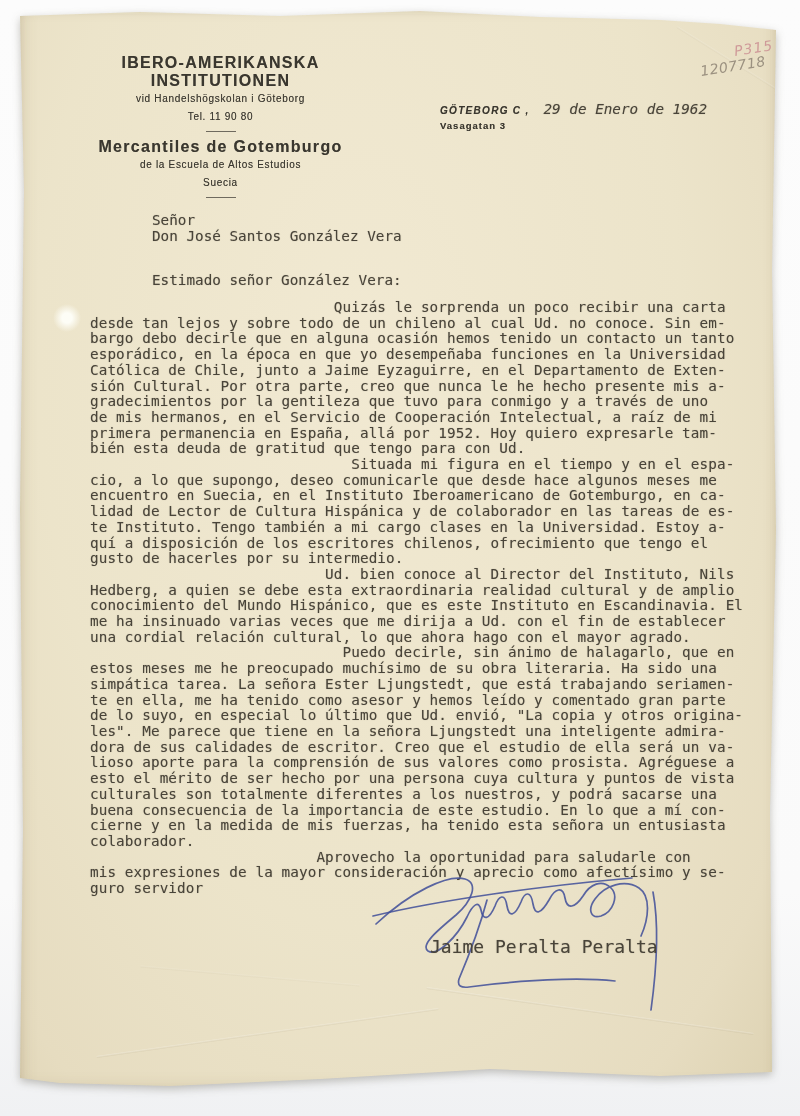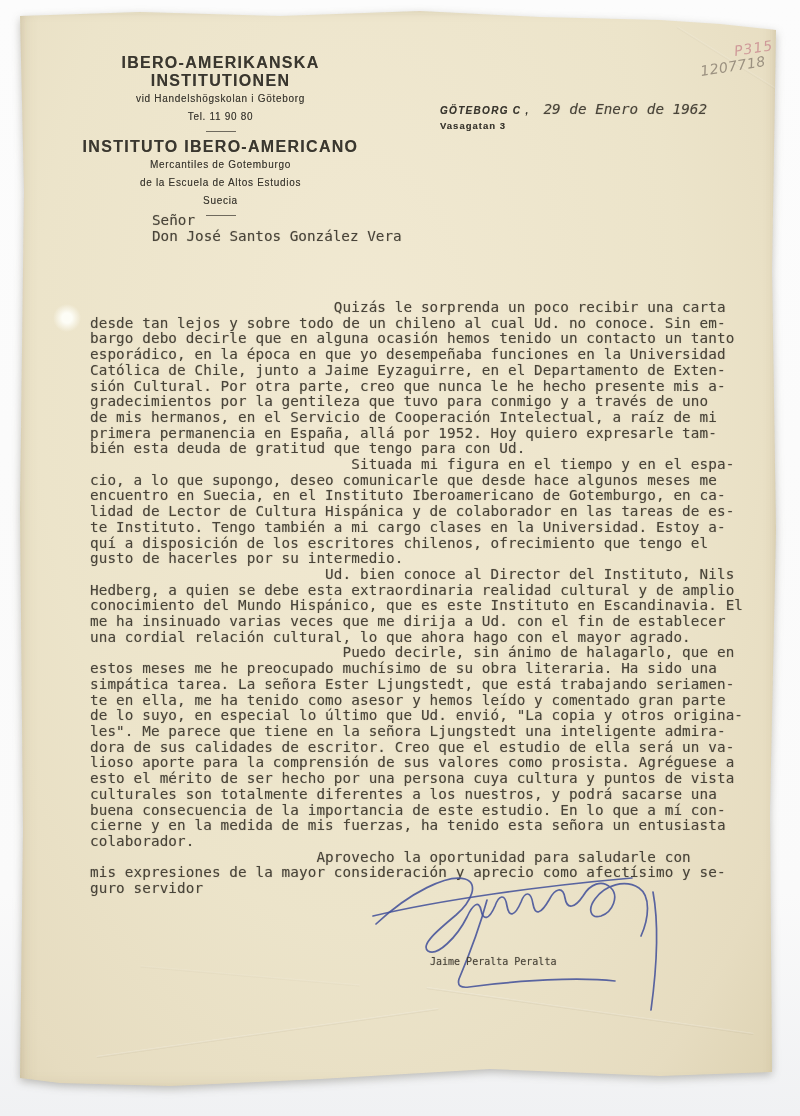--- a/index.html
+++ b/index.html
@@ -60,42 +60,41 @@
       text-shadow:0 0 1px rgba(73,68,57,.38);}
   .recipient{position:absolute;left:132px;top:202px;font-size:14.3px;line-height:16px;}
   .recipient .underline{text-decoration:underline;text-underline-offset:3px;}
   .salutation{position:absolute;left:132px;top:262px;font-size:14.3px;}
   .body-block{position:absolute;left:70px;top:290px;font-size:14.3px;line-height:15.7px;
       white-space:pre;letter-spacing:.1px;}
 
   
   .sig-svg{position:absolute;left:348px;top:856px;width:322px;height:152px;}
   .sig-svg path{fill:none;stroke:#3f4e99;stroke-width:1.7;stroke-linecap:round;opacity:.85;}
-  .signer-name{position:absolute;left:410px;top:926px;font-size:10px;margin-top:20px;}
+  .signer-name{position:absolute;left:410px;top:926px;font-size:18px;}
 </style>
 </head>
 <body>
 
 <div class="paper-wrap">
   <div class="paper">
 
     <div class="crease c1"></div>
     <div class="crease c2"></div>
     <div class="crease c3"></div>
     <div class="crease c4"></div>
 
     <div class="letterhead">
       <div class="grp">
           <div>IBERO-AMERIKANSKA INSTITUTIONEN</div>
           <div>vid Handelshögskolan i Göteborg</div>
           <div>Tel. 11 90 80</div>
         </div>
       <div class="lh-rule"></div>
       <div class="grp">
-          <div>INSTITUTO IBERO-AMERICANO</div>
           <div>Mercantiles de Gotemburgo</div>
           <div>de la Escuela de Altos Estudios</div>
           <div>Suecia</div>
         </div>
       <div class="lh-rule"></div>
     </div>
 
     <div class="dateline">
       <div class="row1">
         <span class="city">GÖTEBORG C ,</span>
@@ -105,20 +104,21 @@
     </div>
 
     <div class="anno red">P315</div>
     <div class="anno gray">1207718</div>
 
     <div class="recipient tw">
       <div>Señor</div>
       <div>Don José Santos González Vera</div>
     </div>
 
+    <div class="salutation tw">Estimado señor González Vera:</div>
 
     <div class="body-block tw"><div>                            Quizás le sorprenda un poco recibir una carta</div><div>desde tan lejos y sobre todo de un chileno al cual Ud. no conoce. Sin em-</div><div>bargo debo decirle que en alguna ocasión hemos tenido un contacto un tanto</div><div>esporádico, en la época en que yo desempeñaba funciones en la Universidad</div><div>Católica de Chile, junto a Jaime Eyzaguirre, en el Departamento de Exten-</div><div>sión Cultural. Por otra parte, creo que nunca le he hecho presente mis a-</div><div>gradecimientos por la gentileza que tuvo para conmigo y a través de uno</div><div>de mis hermanos, en el Servicio de Cooperación Intelectual, a raíz de mi</div><div>primera permanencia en España, allá por 1952. Hoy quiero expresarle tam-</div><div>bién esta deuda de gratitud que tengo para con Ud.</div><div>                              Situada mi figura en el tiempo y en el espa-</div><div>cio, a lo que supongo, deseo comunicarle que desde hace algunos meses me</div><div>encuentro en Suecia, en el Instituto Iberoamericano de Gotemburgo, en ca-</div><div>lidad de Lector de Cultura Hispánica y de colaborador en las tareas de es-</div><div>te Instituto. Tengo también a mi cargo clases en la Universidad. Estoy a-</div><div>quí a disposición de los escritores chilenos, ofrecimiento que tengo el</div><div>gusto de hacerles por su intermedio.</div><div>                           Ud. bien conoce al Director del Instituto, Nils</div><div>Hedberg, a quien se debe esta extraordinaria realidad cultural y de amplio</div><div>conocimiento del Mundo Hispánico, que es este Instituto en Escandinavia. El</div><div>me ha insinuado varias veces que me dirija a Ud. con el fin de establecer</div><div>una cordial relación cultural, lo que ahora hago con el mayor agrado.</div><div>                             Puedo decirle, sin ánimo de halagarlo, que en</div><div>estos meses me he preocupado muchísimo de su obra literaria. Ha sido una</div><div>simpática tarea. La señora Ester Ljungstedt, que está trabajando seriamen-</div><div>te en ella, me ha tenido como asesor y hemos leído y comentado gran parte</div><div>de lo suyo, en especial lo último que Ud. envió, "La copia y otros origina-</div><div>les". Me parece que tiene en la señora Ljungstedt una inteligente admira-</div><div>dora de sus calidades de escritor. Creo que el estudio de ella será un va-</div><div>lioso aporte para la comprensión de sus valores como prosista. Agréguese a</div><div>esto el mérito de ser hecho por una persona cuya cultura y puntos de vista</div><div>culturales son totalmente diferentes a los nuestros, y podrá sacarse una</div><div>buena consecuencia de la importancia de este estudio. En lo que a mí con-</div><div>cierne y en la medida de mis fuerzas, ha tenido esta señora un entusiasta</div><div>colaborador.</div><div>                          Aprovecho la oportunidad para saludarle con</div><div>mis expresiones de la mayor consideración y aprecio como afectísimo y se-</div><div>guro servidor</div><div></div></div>
 
     <svg class="sig-svg" viewBox="0 0 322 152">
       <path d="M 8 58 C 42 26, 80 8, 97 13 C 111 17, 104 35, 88 49
         C 70 64, 52 79, 60 85 C 69 91, 89 71, 99 51
         C 105 38, 111 34, 113 44 C 115 55, 121 54, 127 40 C 131 29, 137 27, 139 40
         C 141 52, 147 50, 153 36 C 157 25, 163 25, 165 38 C 167 50, 173 48, 181 34
         C 187 22, 195 20, 197 32 C 199 44, 207 42, 215 30 C 222 18, 234 13, 243 22
         C 251 30, 245 46, 233 50 C 223 53, 219 44, 227 33 C 237 19, 257 13, 271 22

